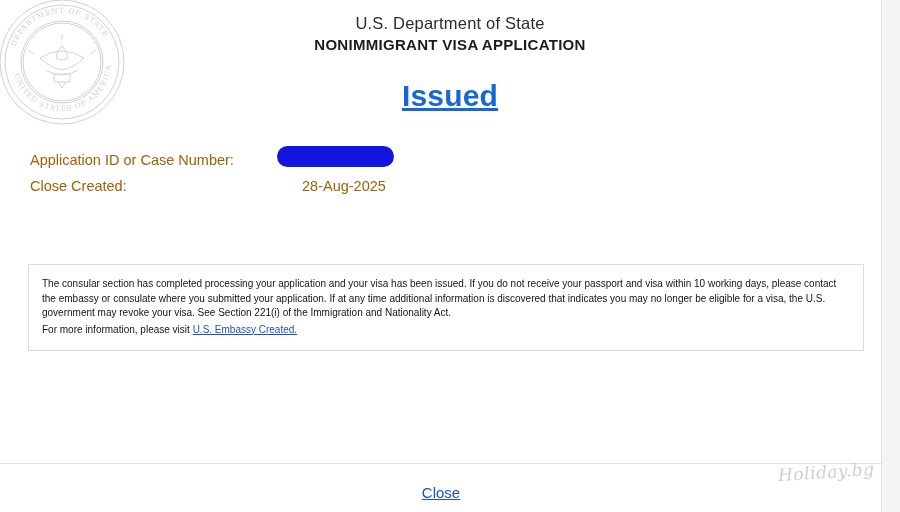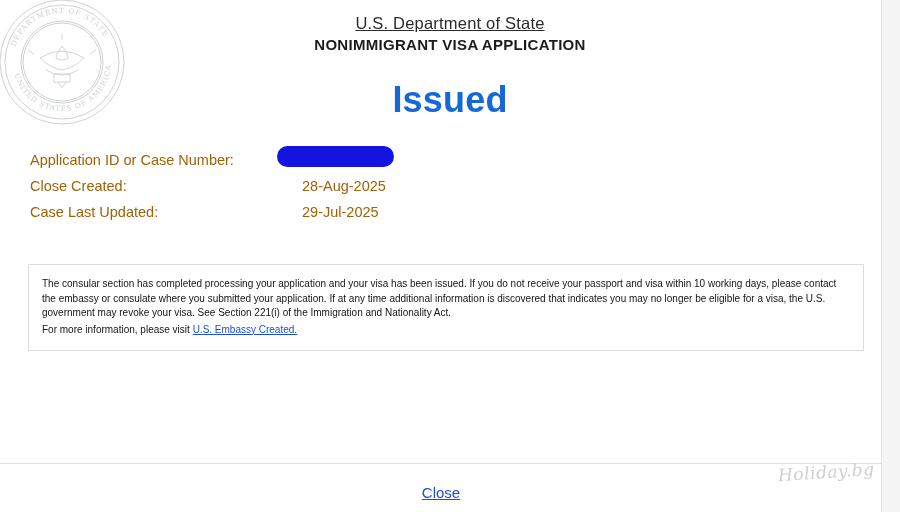--- a/index.html
+++ b/index.html
@@ -42,36 +42,36 @@
   }
   .header {
     padding-top: 12px;
     text-align: center;
   }
   .dept-line {
     font-size: 16.5px;
     letter-spacing: 0.2px;
     color: #2b2b2b;
     line-height: 1.35;
-    text-decoration: underline;
   }
   .app-title {
     font-size: 15px;
     font-weight: bold;
     letter-spacing: 0.3px;
     color: #1c1c1c;
     margin-top: 2px;
   }
   .status {
     margin-top: 26px;
     text-align: center;
-    font-size: 36px;
+    font-size: 30px;
     font-weight: bold;
     color: #1569d6;
     letter-spacing: 0.2px;
+    text-decoration: underline;
   }
   .info-block {
     position: absolute;
     left: 30px;
     top: 152px;
     width: 560px;
     font-size: 14.5px;
     color: #a16207;
   }
   .info-row {
@@ -196,24 +196,20 @@
 
   <div class="info-block">
     <div class="info-row">
       <span class="info-label">Application ID or Case Number:</span>
       <span class="info-value">0V</span>
     </div>
     <div class="info-row">
       <span class="info-label">Close Created:</span>
       <span class="info-value">28-Aug-2025</span>
     </div>
-    <div class="info-row">
-      <span class="info-label">Case Last Updated:</span>
-      <span class="info-value">29-Jul-2025</span>
-    </div>
   </div>
 
   <div class="redaction"></div>
 
   <div class="notice">
     <p>The consular section has completed processing your application and your visa has been issued. If you do not receive your passport and visa within 10 working days, please contact the embassy or consulate where you submitted your application. If at any time additional information is discovered that indicates you may no longer be eligible for a visa, the U.S. government may revoke your visa. See Section 221(i) of the Immigration and Nationality Act.</p>
     <p class="second"><span>For more information, please visit </span><a href="#">U.S. Embassy Created.</a></p>
   </div>
 
   <div class="footer-divider"></div>

